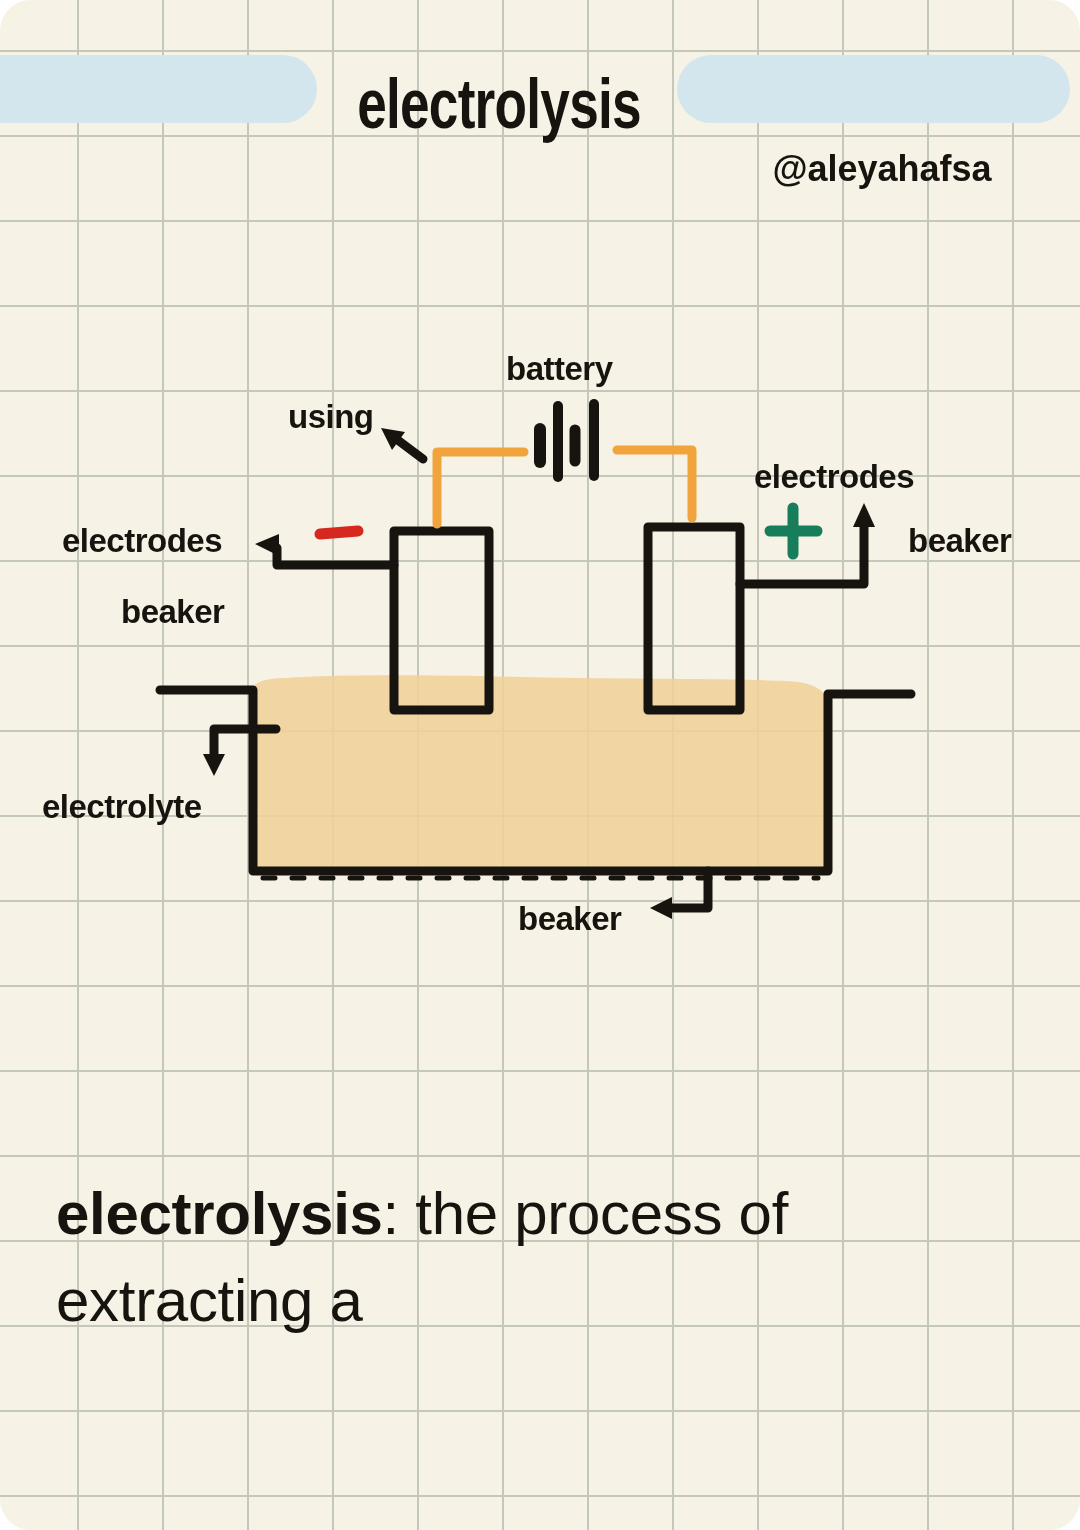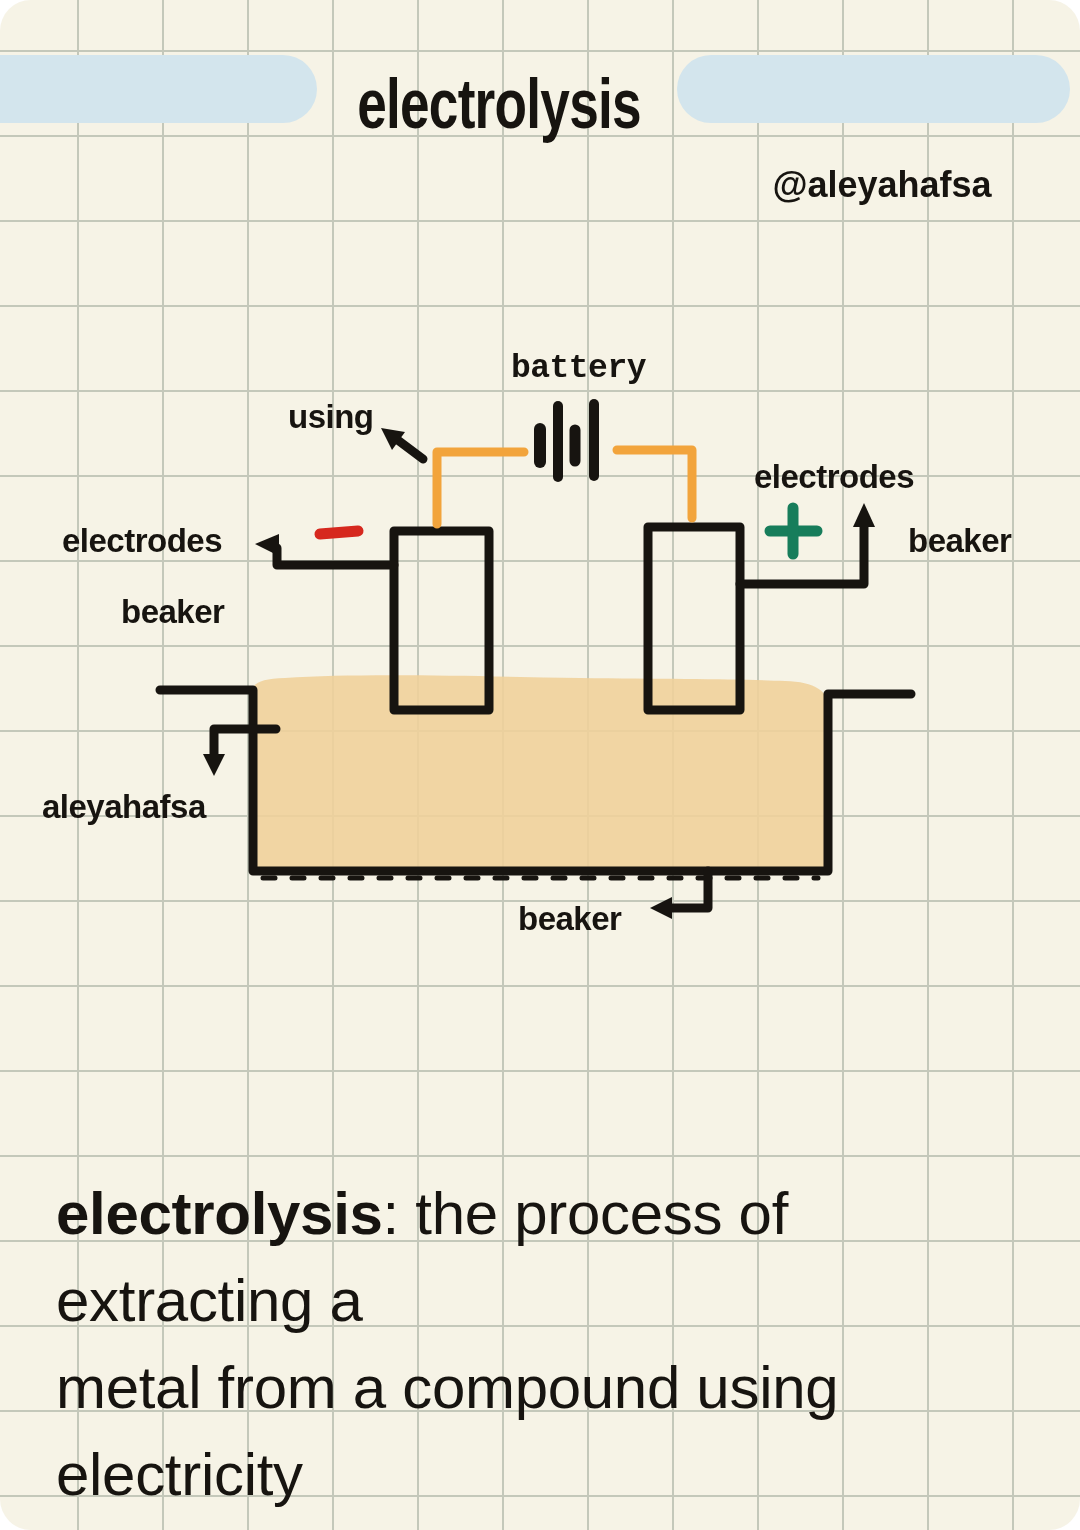--- a/index.html
+++ b/index.html
@@ -34,21 +34,20 @@
     white-space:nowrap;
     margin:0;
   }
   .credit{
     position:absolute;
     left:770px;top:148px;
     width:224px;
     text-align:center;
     font-size:36px;font-weight:700;
     white-space:nowrap;
-    margin-top:16px;
   }
   .hand{font-family:"Liberation Sans",sans-serif;font-weight:700;}
   .dlabel{
     position:absolute;
     font-size:33px;font-weight:700;
     letter-spacing:-0.5px;
     white-space:nowrap;
   }
   #diagram{position:absolute;left:0;top:0;width:1080px;height:1530px;}
   .ink{stroke:var(--ink-black,#171410);fill:none;stroke-linecap:round;stroke-linejoin:round;}
@@ -125,27 +124,26 @@
       <path class="ink" stroke-width="9" d="M276,729 L214,729 L214,762"></path>
       <polygon class="ink-fill" points="214,776 203,754 225,754"></polygon>
     </g>
 
     <g>
       <path class="ink" stroke-width="9" d="M708,871 L708,908 L668,908"></path>
       <polygon class="ink-fill" points="650,908 672,897 672,919"></polygon>
     </g>
   </svg>
 
-  <div class="dlabel" style="left:506px;top:350px;width:140px;text-align:right;font-family:Liberation Mono, monospace;">battery</div>
+  <div class="dlabel" style="left:506px;top:350px;width:140px;text-align:left;">battery</div>
   <div class="dlabel" style="left:288px;top:398px;">using</div>
   <div class="dlabel" style="left:62px;top:522px;">electrodes</div>
   <div class="dlabel" style="left:121px;top:593px;">beaker</div>
   <div class="dlabel" style="left:754px;top:458px;">electrodes</div>
   <div class="dlabel" style="left:908px;top:522px;">beaker</div>
-  <div class="dlabel" style="left:42px;top:788px;">aleyahafsa</div>
+  <div class="dlabel" style="left:42px;top:788px;">electrolyte</div>
   <div class="dlabel" style="left:518px;top:900px;">beaker</div>
 
   <div class="definition">
     <b>electrolysis</b><span>: the process of extracting a</span><br>
-    <span>metal from a compound using electricity</span>
   </div>
 
 </div>
 
 </body></html>

